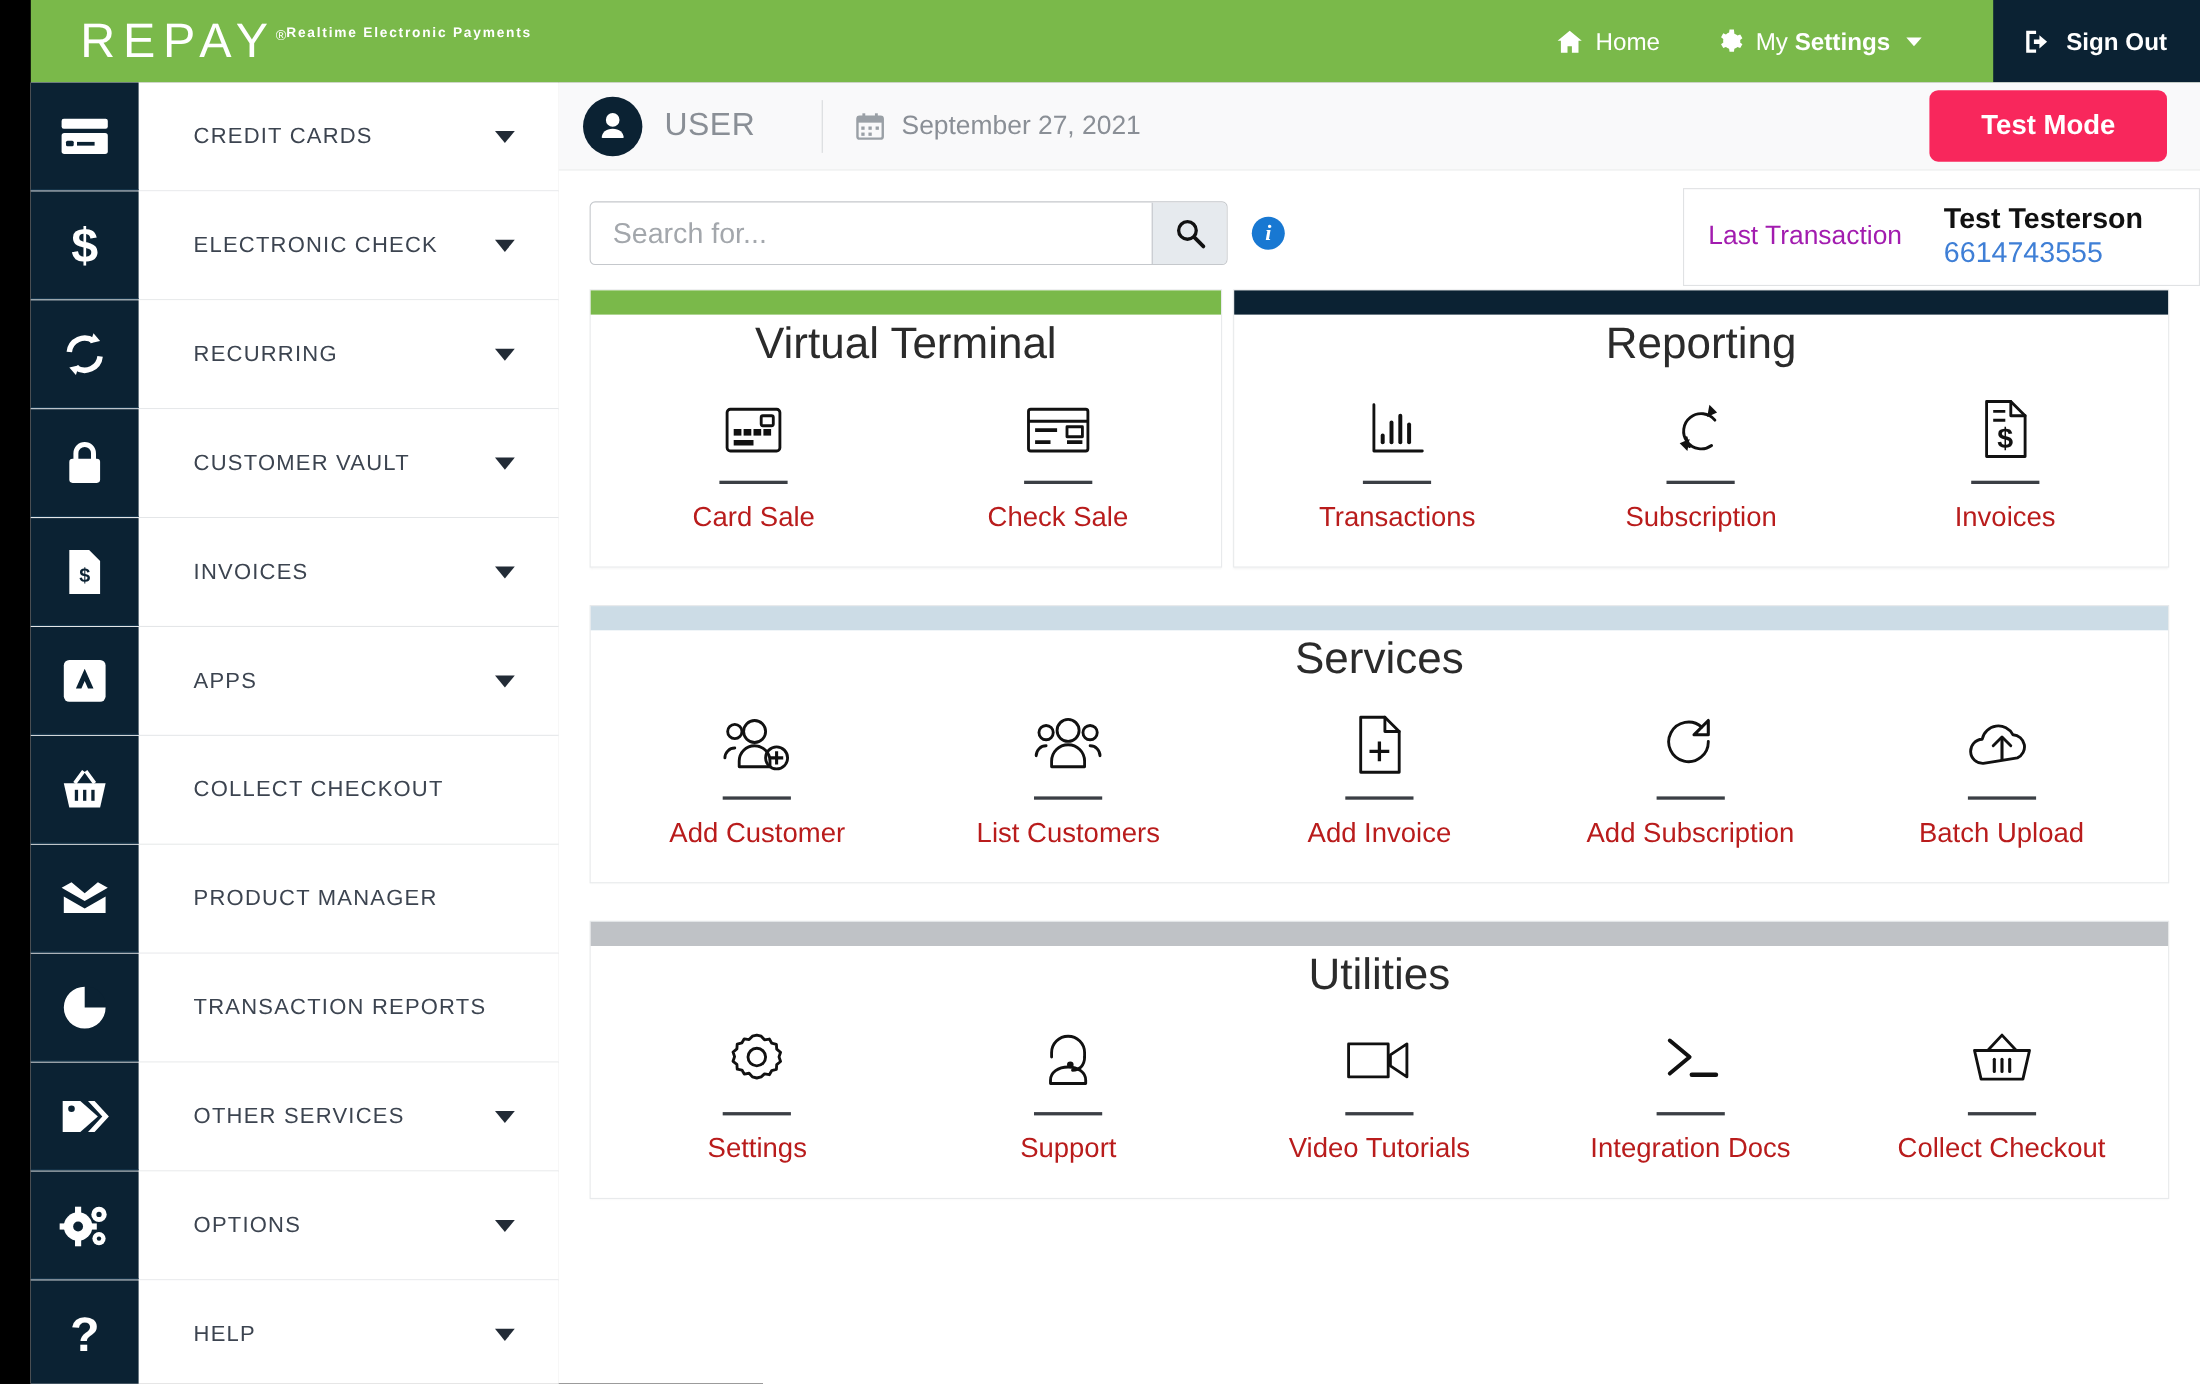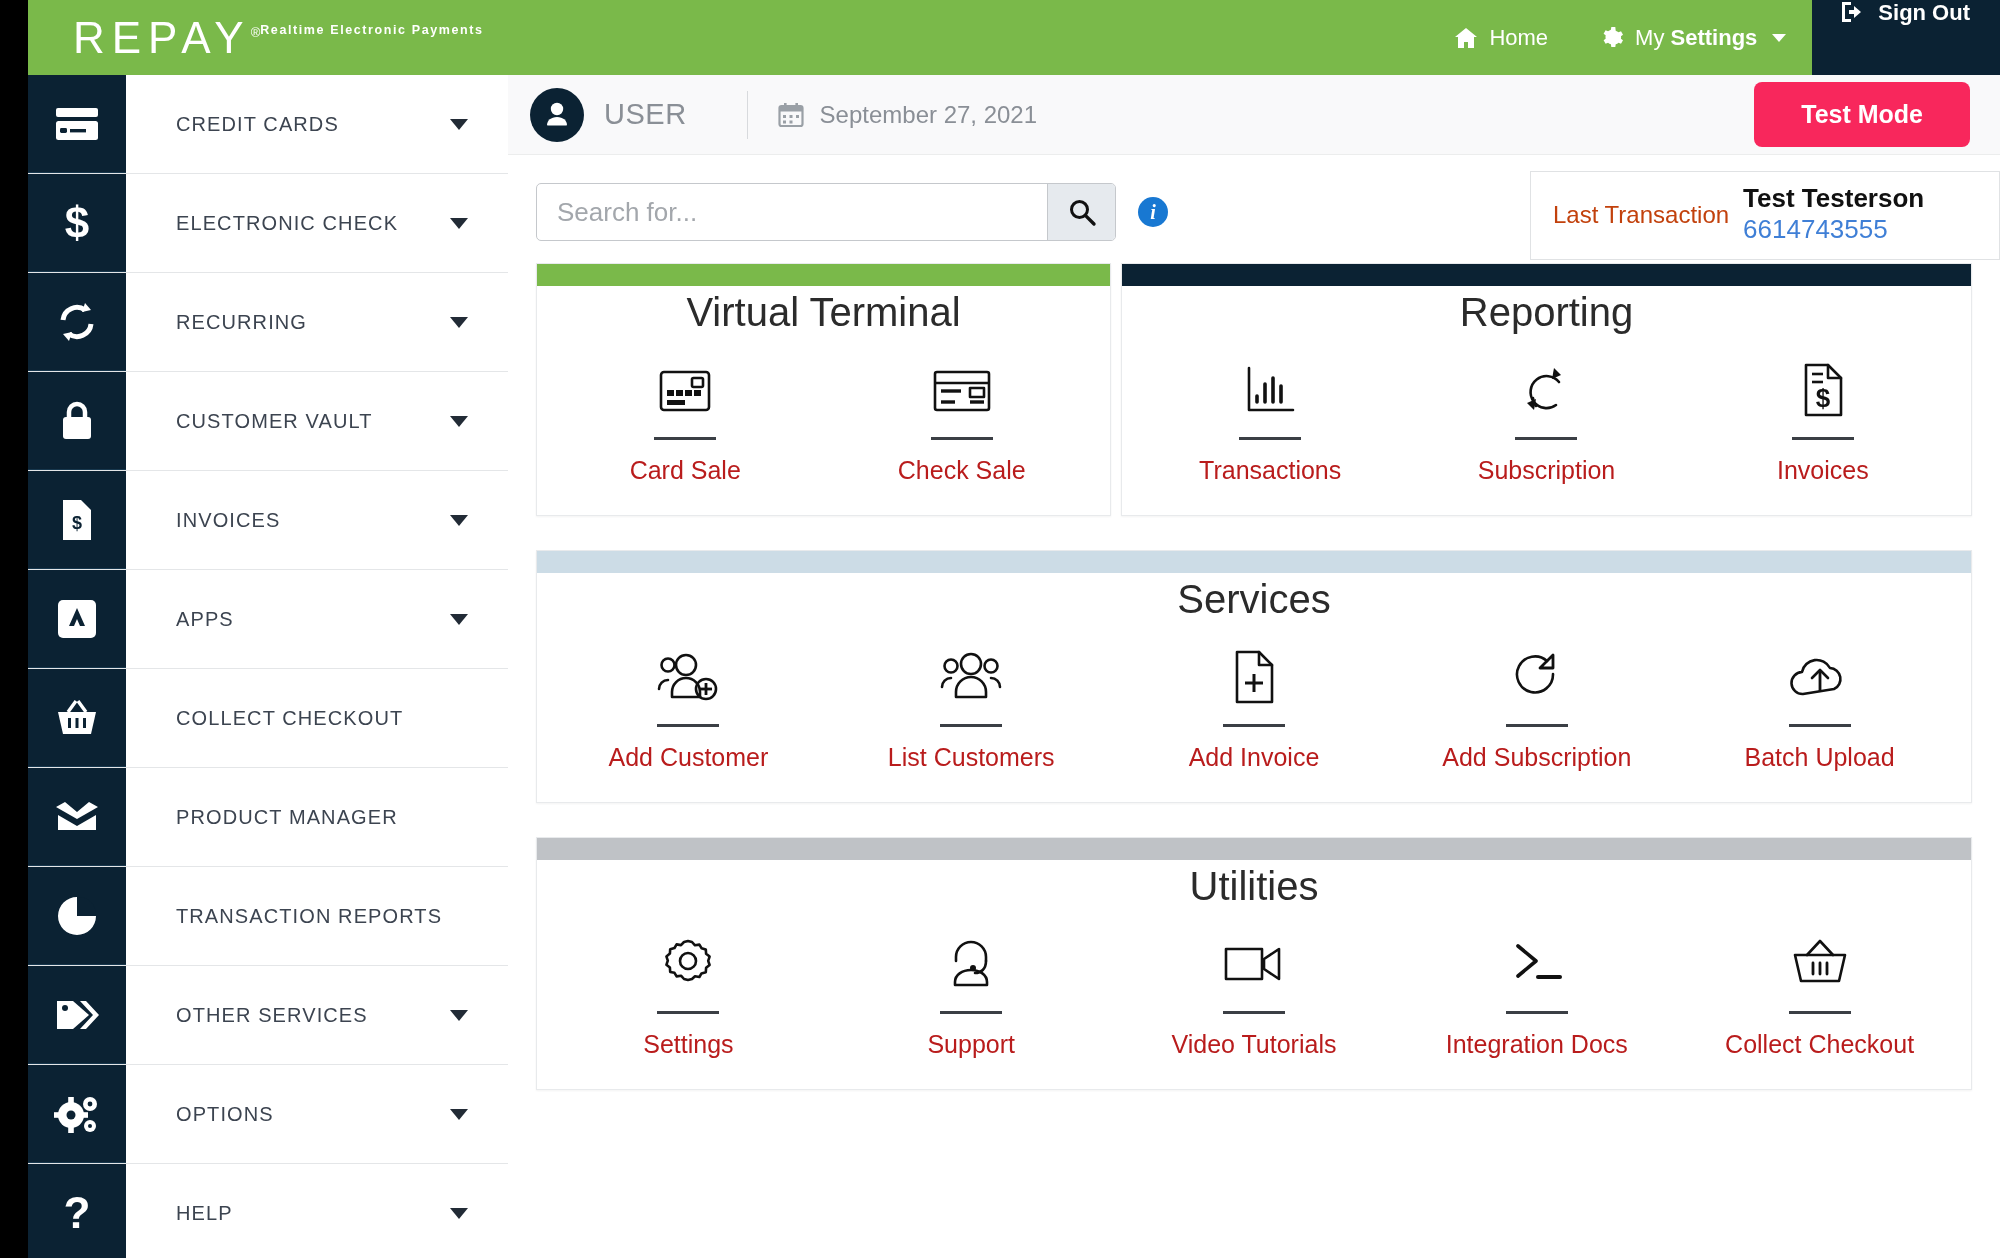--- a/index.html
+++ b/index.html
@@ -28,23 +28,23 @@
   }
   .topnav { margin-left: auto; display: flex; align-items: stretch; height: 75px; }
   .topnav-item {
     display: flex; align-items: center; gap: 11px;
     color: #ffffff; font-size: 22px; padding: 0 26px; cursor: pointer;
     white-space: nowrap;
   }
   .topnav-item .lbl-light { font-weight: 400; }
   .topnav-item .lbl-bold { font-weight: bold; }
   .topnav-signout {
-    background: #0b2233; display: flex; align-items: flex-start; gap: 12px;
+    background: #0b2233; display: flex; align-items: center; gap: 12px;
     color: #ffffff; font-size: 22px; font-weight: bold; padding: 0 30px 0 28px;
-    cursor: pointer; white-space: nowrap;
+    cursor: pointer; white-space: nowrap; margin-left: 39px;
   }
   .caret-sm {
     width: 0; height: 0; border-left: 7px solid transparent;
     border-right: 7px solid transparent; border-top: 8px solid #ffffff;
     margin-left: 4px;
   }
 
   
   .sidebar {
     position: absolute; left: 28px; top: 75px; width: 480px; height: 1183px;
@@ -121,21 +121,21 @@
     display: flex; align-items: center; justify-content: center;
     margin-left: 22px; cursor: pointer; font-family: "Liberation Serif", serif;
   }
 
   .lasttx {
     position: absolute; right: 0px; top: 16px;
     border: 1px solid #e0e2e4; background: #ffffff;
     display: flex; align-items: center; padding: 12px 20px 14px 22px;
     min-width: 470px;
   }
-  .lasttx-label { font-size: 24px; color: #c2410c; margin-right: 14px; white-space: nowrap; }
+  .lasttx-label { font-size: 24px; color: #a21caf; margin-right: 38px; white-space: nowrap; }
   .lasttx-right { display: flex; flex-direction: column; align-items: flex-start; }
   .lasttx-name { font-size: 26px; font-weight: bold; color: #111; line-height: 1.15; }
   .lasttx-num { font-size: 26px; color: #3f7fd6; line-height: 1.2; cursor: pointer; }
 
   
   .card-row { display: flex; gap: 10px; padding: 0 28px; }
   .card {
     background: #ffffff; border: 1px solid #e8eaec;
     box-shadow: 0 1px 2px rgba(0,0,0,0.05);
   }

